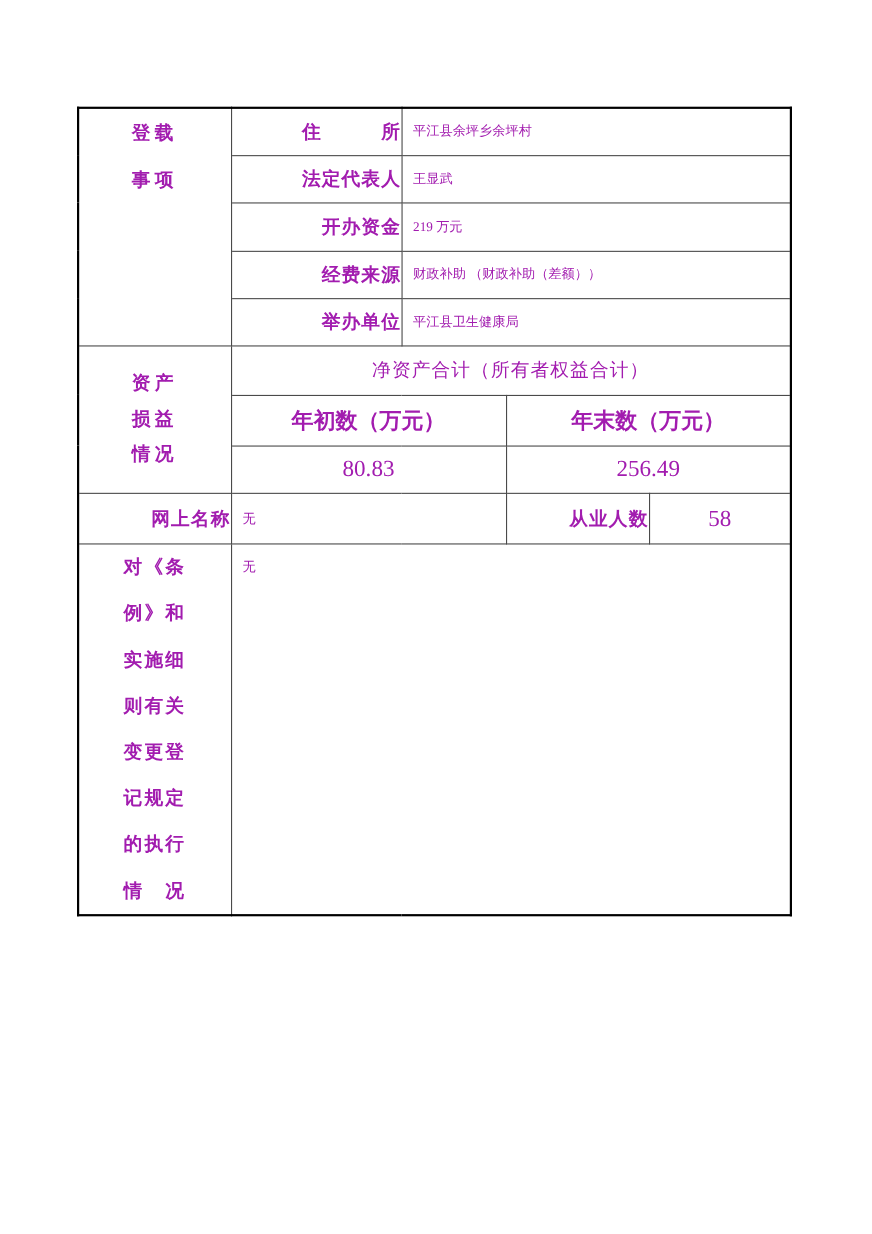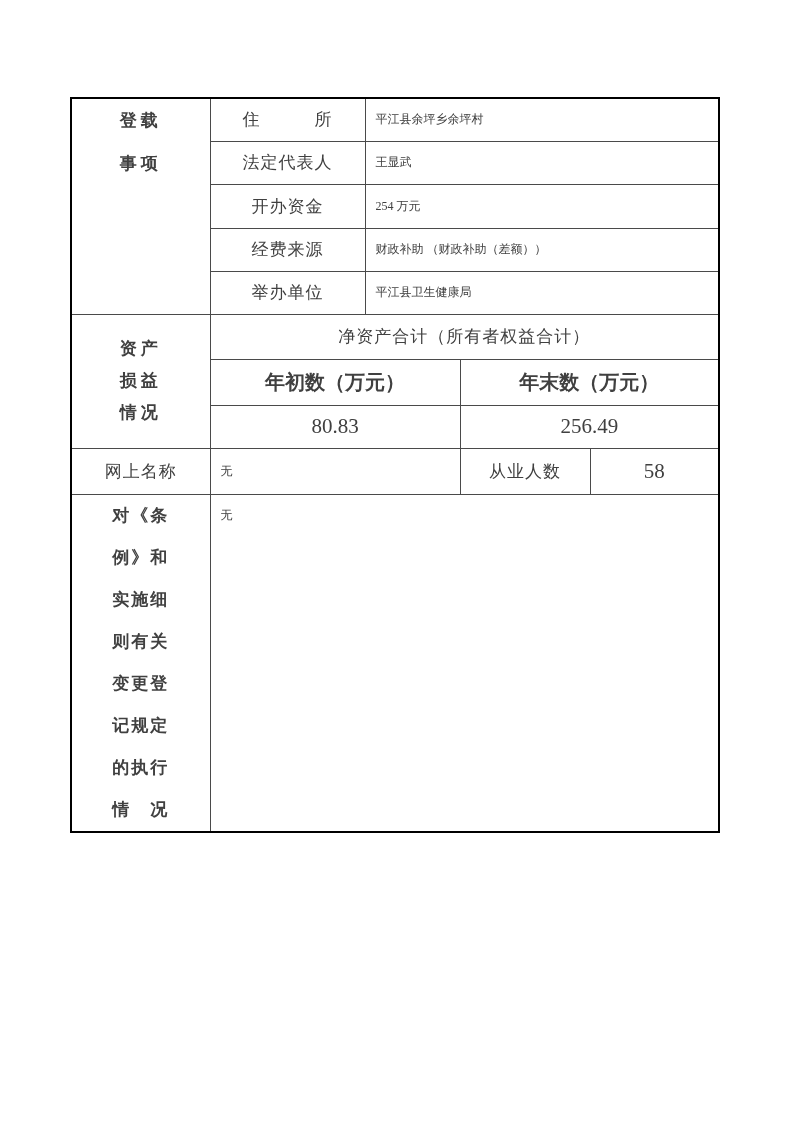--- a/index.html
+++ b/index.html
@@ -3,21 +3,21 @@
 <meta charset="utf-8">
 <style>
   * { margin: 0; padding: 0; box-sizing: border-box; }
   html, body { background: #ffffff; }
   .page {
     position: relative;
     width: 793px;
     height: 1122px;
     background: #ffffff;
     font-family: "Liberation Serif", "DejaVu Serif", serif;
-    color: #404040;
+    color: #a21caf;
     overflow: hidden;
   }
   table.report {
     position: absolute;
     left: 70px;
     top: 97px;
     width: 648px;
     height: 732px;
     border-collapse: collapse;
     table-layout: fixed;
@@ -46,23 +46,23 @@
   }
   .rowhead.topalign {
     vertical-align: top;
     line-height: 43px;
   }
   .rowhead.tall {
     line-height: 42px;
     letter-spacing: 2px;
   }
   .label {
-    font-weight: normal;
+    font-weight: bold;
     font-size: 17px;
-    text-align: center;
+    text-align: right;
     vertical-align: middle;
     letter-spacing: 1px;
   }
   .value {
     font-size: 12px;
     text-align: left;
     vertical-align: middle;
     padding-left: 10px;
   }
   .value.topalign {
@@ -107,21 +107,21 @@
 事项</td>
         <td class="label">住　　　所</td>
         <td class="value" colspan="3">平江县余坪乡余坪村</td>
       </tr>
       <tr class="h43">
         <td class="label">法定代表人</td>
         <td class="value" colspan="3">王显武</td>
       </tr>
       <tr class="h44">
         <td class="label">开办资金</td>
-        <td class="value" colspan="3">254 万元</td>
+        <td class="value" colspan="3">219 万元</td>
       </tr>
       <tr class="h43">
         <td class="label">经费来源</td>
         <td class="value" colspan="3">财政补助 （财政补助（差额））</td>
       </tr>
       <tr class="h43">
         <td class="label">举办单位</td>
         <td class="value" colspan="3">平江县卫生健康局</td>
       </tr>
       <tr class="h45">

